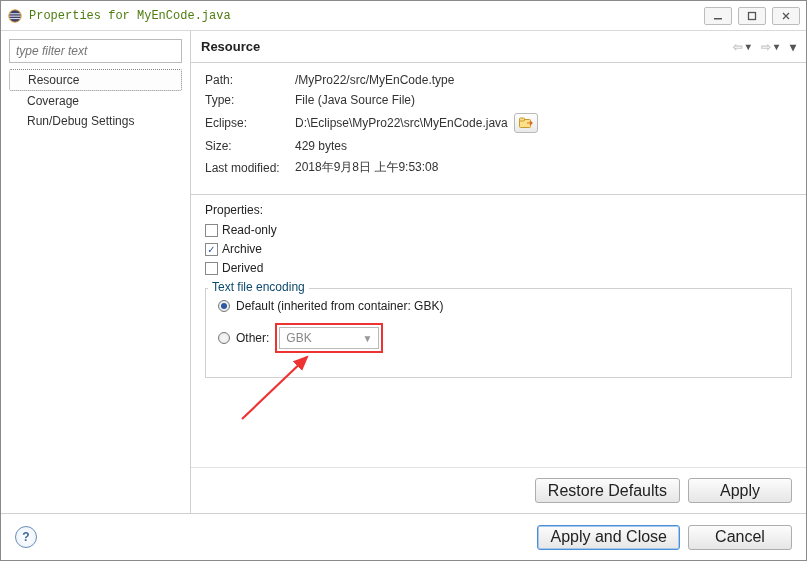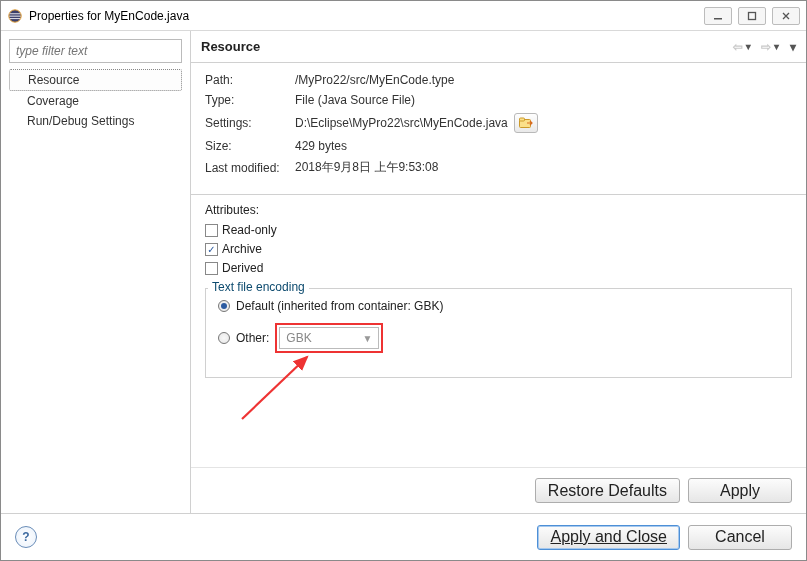--- a/index.html
+++ b/index.html
@@ -21,21 +21,21 @@
     display: flex;
     align-items: center;
     padding: 0 6px;
     position: relative;
   }
   .titlebar .appicon {
     width: 16px; height: 16px;
     margin-right: 6px;
     display: flex; align-items: center; justify-content: center;
   }
-  .titlebar .title { flex: 1; color: #000000; }
+  .titlebar .title { flex: 1; color: #4d7c0f; font-family: Liberation Mono, monospace; }
   .winbtns { display: flex; gap: 6px; }
   .winbtn {
     width: 28px; height: 18px;
     border: 1px solid #bcbcbc;
     border-radius: 2px;
     background: #f6f6f6;
     display: flex; align-items: center; justify-content: center;
     font-size: 10px; color: #555;
   }
   .main {
@@ -172,21 +172,20 @@
     display: inline-flex;
     align-items: center;
     justify-content: center;
     font-size: 16px;
     color: #222;
     padding: 0 12px;
   }
   .btn.primary {
     border-color: #4d8fd6;
     box-shadow: 0 0 0 1px #a5c8ee inset;
-    text-decoration: underline;
   }
   .bottombar {
     height: 46px;
     display: flex;
     align-items: center;
     padding: 0 14px;
     justify-content: space-between;
   }
   .help {
     width: 22px; height: 22px;
@@ -261,21 +260,21 @@
     <div class="props">
       <div class="prop-row">
         <span class="prop-label">Path:</span>
         <span class="prop-val">/MyPro22/src/MyEnCode.type</span>
       </div>
       <div class="prop-row">
         <span class="prop-label">Type:</span>
         <span class="prop-val">File  (Java Source File)</span>
       </div>
       <div class="prop-row">
-        <span class="prop-label">Settings:</span>
+        <span class="prop-label">Eclipse:</span>
         <span class="prop-val">
           <span>D:\Eclipse\MyPro22\src\MyEnCode.java</span>
           <span class="locbtn">
             <svg width="14" height="12" viewBox="0 0 14 12">
               <rect x="0.5" y="2.5" width="11" height="8" rx="1" fill="#fbe08a" stroke="#cc9a2a"></rect>
               <rect x="0.5" y="1" width="5" height="3" rx="1" fill="#fbe08a" stroke="#cc9a2a"></rect>
               <path d="M8 6 L13 6 M11 4 L13 6 L11 8" stroke="#d86a1e" stroke-width="1.2" fill="none"></path>
             </svg>
           </span>
         </span>
@@ -286,21 +285,21 @@
       </div>
       <div class="prop-row">
         <span class="prop-label">Last modified:</span>
         <span class="prop-val">2018年9月8日 上午9:53:08</span>
       </div>
     </div>
 
     <div class="sep"></div>
 
     <div class="attrs">
-      <div style="margin-bottom:6px">Attributes:</div>
+      <div style="margin-bottom:6px">Properties:</div>
       <div class="chk-row">
         <span class="chk"></span>
         <span>Read-only</span>
       </div>
       <div class="chk-row">
         <span class="chk">✓</span>
         <span>Archive</span>
       </div>
       <div class="chk-row">
         <span class="chk"></span>

